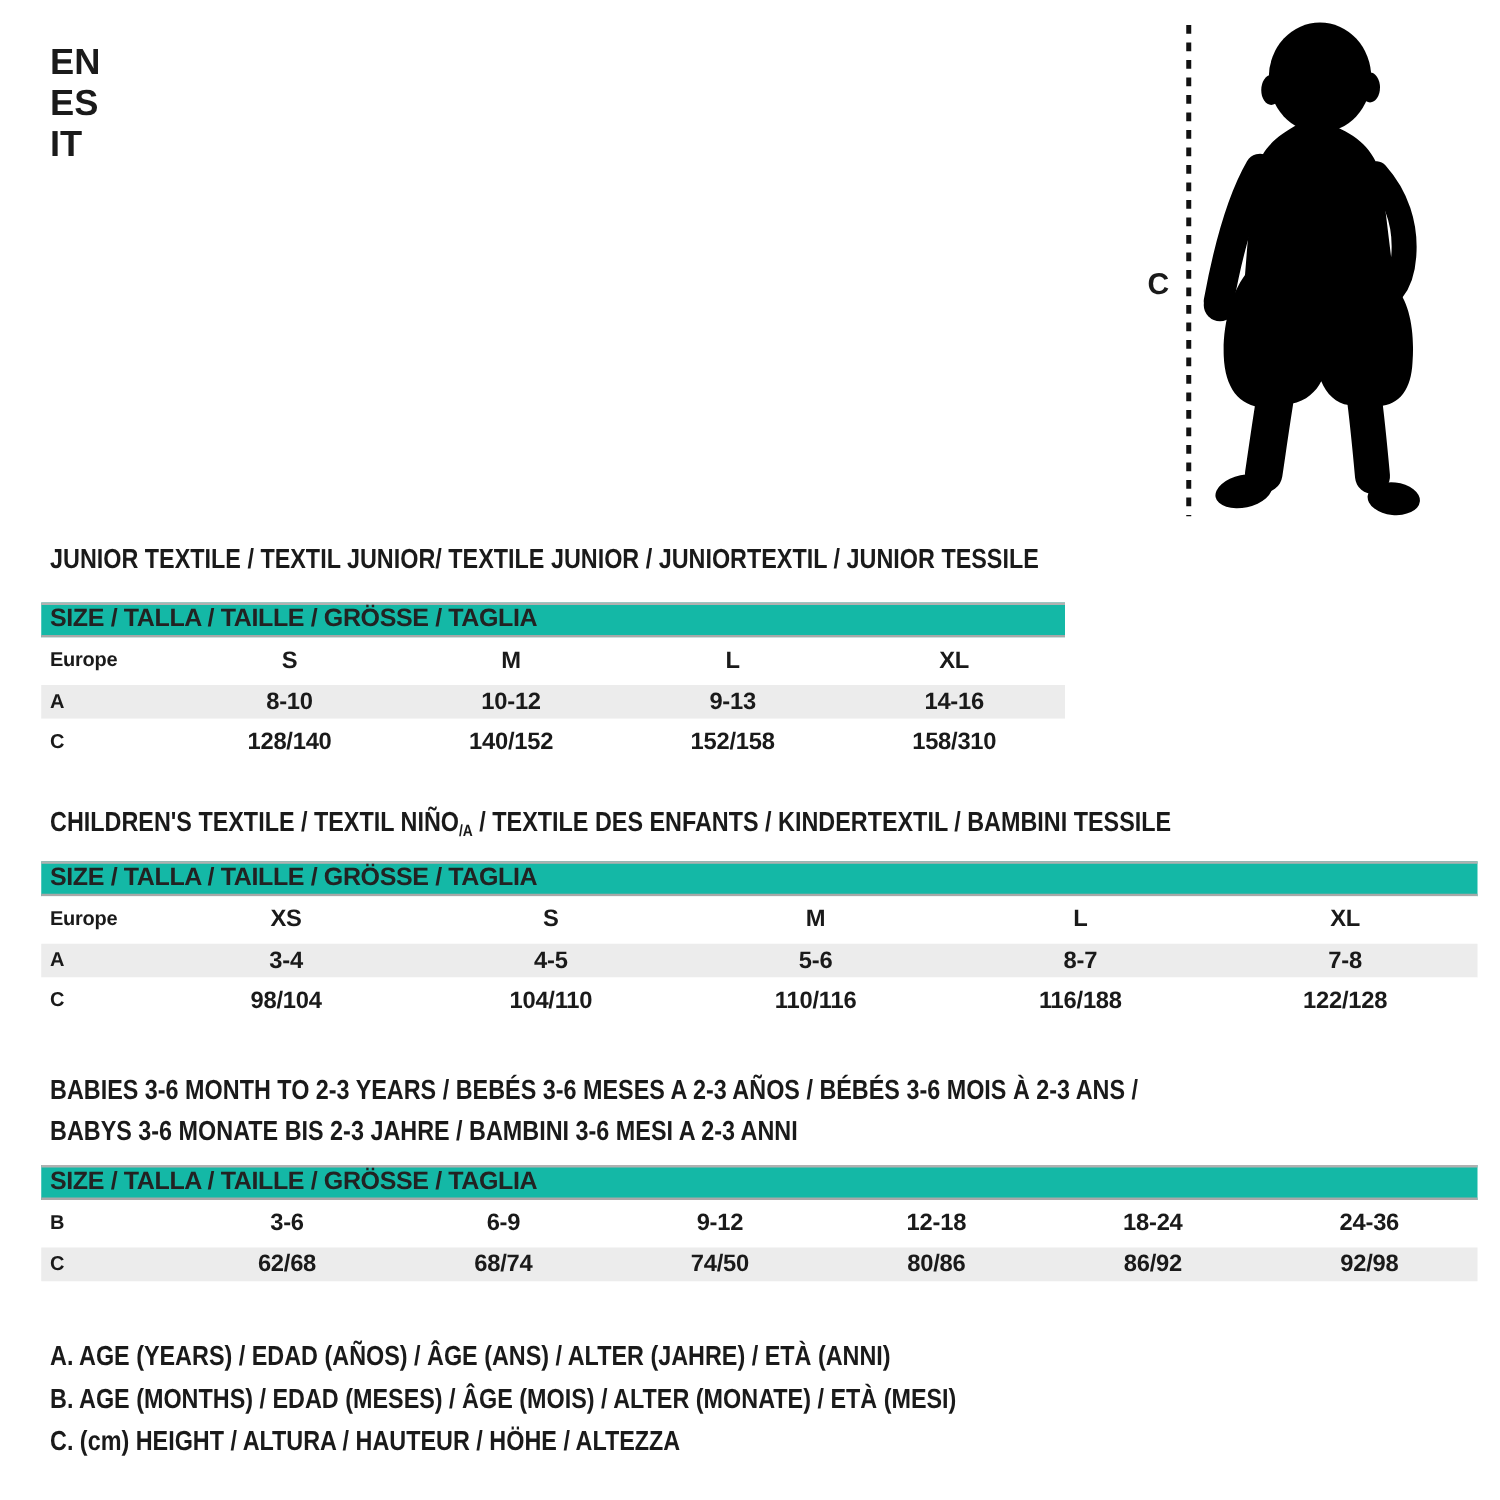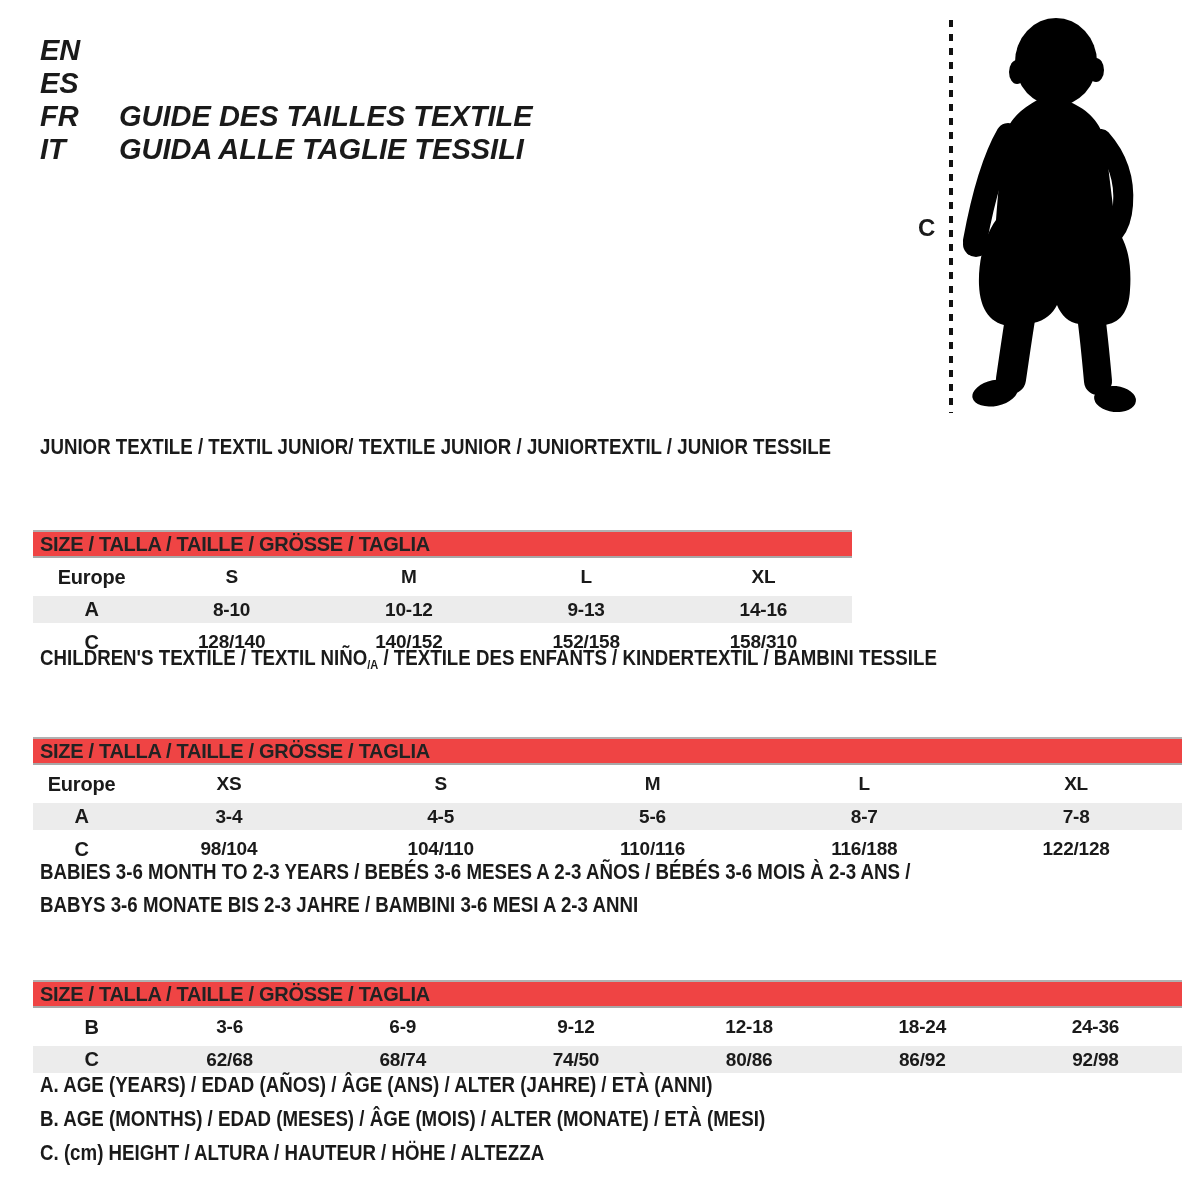--- a/index.html
+++ b/index.html
@@ -9,55 +9,54 @@
     font-family: "Liberation Sans", sans-serif;
     font-weight: bold;
     color: #1a1a1a;
     overflow: hidden;
   }
   #stage { position: relative; width: 1200px; height: 1200px; }
   .abs { position: absolute; }
 
   
   #language-guide { left: 40px; top: 34px; font-size: 29px; line-height: 33px; }
-  .lang-line { display: flex; white-space: nowrap; font-style: italic; }
+  .lang-line { display: flex; white-space: nowrap; }
   .lang-code { width: 79px; flex: 0 0 79px; }
 
   
   .heading {
     font-size: 22px; line-height: 25px; white-space: nowrap;
     transform: scaleX(0.85); transform-origin: 0 50%;
   }
   #junior-heading   { left: 40px; top: 434px; }
   #children-heading { left: 40px; top: 645px; }
   #babies-heading   { left: 40px; top: 855px; line-height: 33px; transform-origin: 0 0; }
   .sub-suffix { font-size: 13px; vertical-align: -4px; letter-spacing: 0; }
 
   
   .size-table { left: 33px; }
   #junior-table   { top: 482px; width: 819px; }
   #children-table { top: 689px; width: 1149px; }
   #babies-table   { top: 932px; width: 1149px; }
 
   .band {
     height: 28px; box-sizing: border-box;
-    background: #ef4444;
+    background: #14b8a6;
     border-top: 2px solid #b1b1b1;
     border-bottom: 2px solid #a8a8a8;
-    display: flex; align-items: center;
+    display: flex; 
     padding-left: 7px;
     font-size: 20px; color: #222222; letter-spacing: -0.3px;
     white-space: nowrap;
-    margin-top: 48px;
   }
   .trow { display: flex; align-items: center; font-size: 19px; letter-spacing: -0.2px; }
   .trow.white { height: 38px; background: #ffffff; }
   .trow.shade { height: 27px; background: #ececec; }
   .cell { flex: 1 1 0; text-align: center; }
-  .cell.lab { flex: 0 0 110px; text-align: center; padding-left: 7px; box-sizing: border-box; font-size: 20px; }
+  .cell.lab { flex: 0 0 110px; text-align: left; padding-left: 7px; box-sizing: border-box; font-size: 16px; }
   #children-table .cell.lab { flex-basis: 90px; }
 
   
   #legend { left: 40px; top: 1068px; font-size: 22px; line-height: 34px; white-space: nowrap;
             transform: scaleX(0.85); transform-origin: 0 0; }
 
   
   #figure-box { left: 915px; top: 15px; width: 225px; height: 405px; }
   #figure-c-label { left: 918px; top: 214px; font-size: 24px; width: 24px; }
 </style>
@@ -67,26 +66,21 @@
 <div id="stage">
 
   <div id="language-guide" class="abs">
     <div class="lang-line">
       <span class="lang-code">EN</span>
     </div>
     <div class="lang-line">
       <span class="lang-code">ES</span>
     </div>
     <div class="lang-line">
-      <span class="lang-code">FR</span>
-      <span>GUIDE DES TAILLES TEXTILE</span>
-    </div>
-    <div class="lang-line">
       <span class="lang-code">IT</span>
-      <span>GUIDA ALLE TAGLIE TESSILI</span>
     </div>
   </div>
 
   <svg id="figure-box" class="abs" viewBox="0 0 225 405" aria-hidden="true">
     <line x1="36" y1="5" x2="36" y2="398" stroke="#111111" stroke-width="4" stroke-dasharray="7 7"></line>
     <g fill="#000000">
       <ellipse cx="141" cy="47" rx="41" ry="44"></ellipse>
       <ellipse cx="102" cy="57" rx="8" ry="12"></ellipse>
       <ellipse cx="181" cy="55" rx="8" ry="12"></ellipse>
       <path d="M124 84

